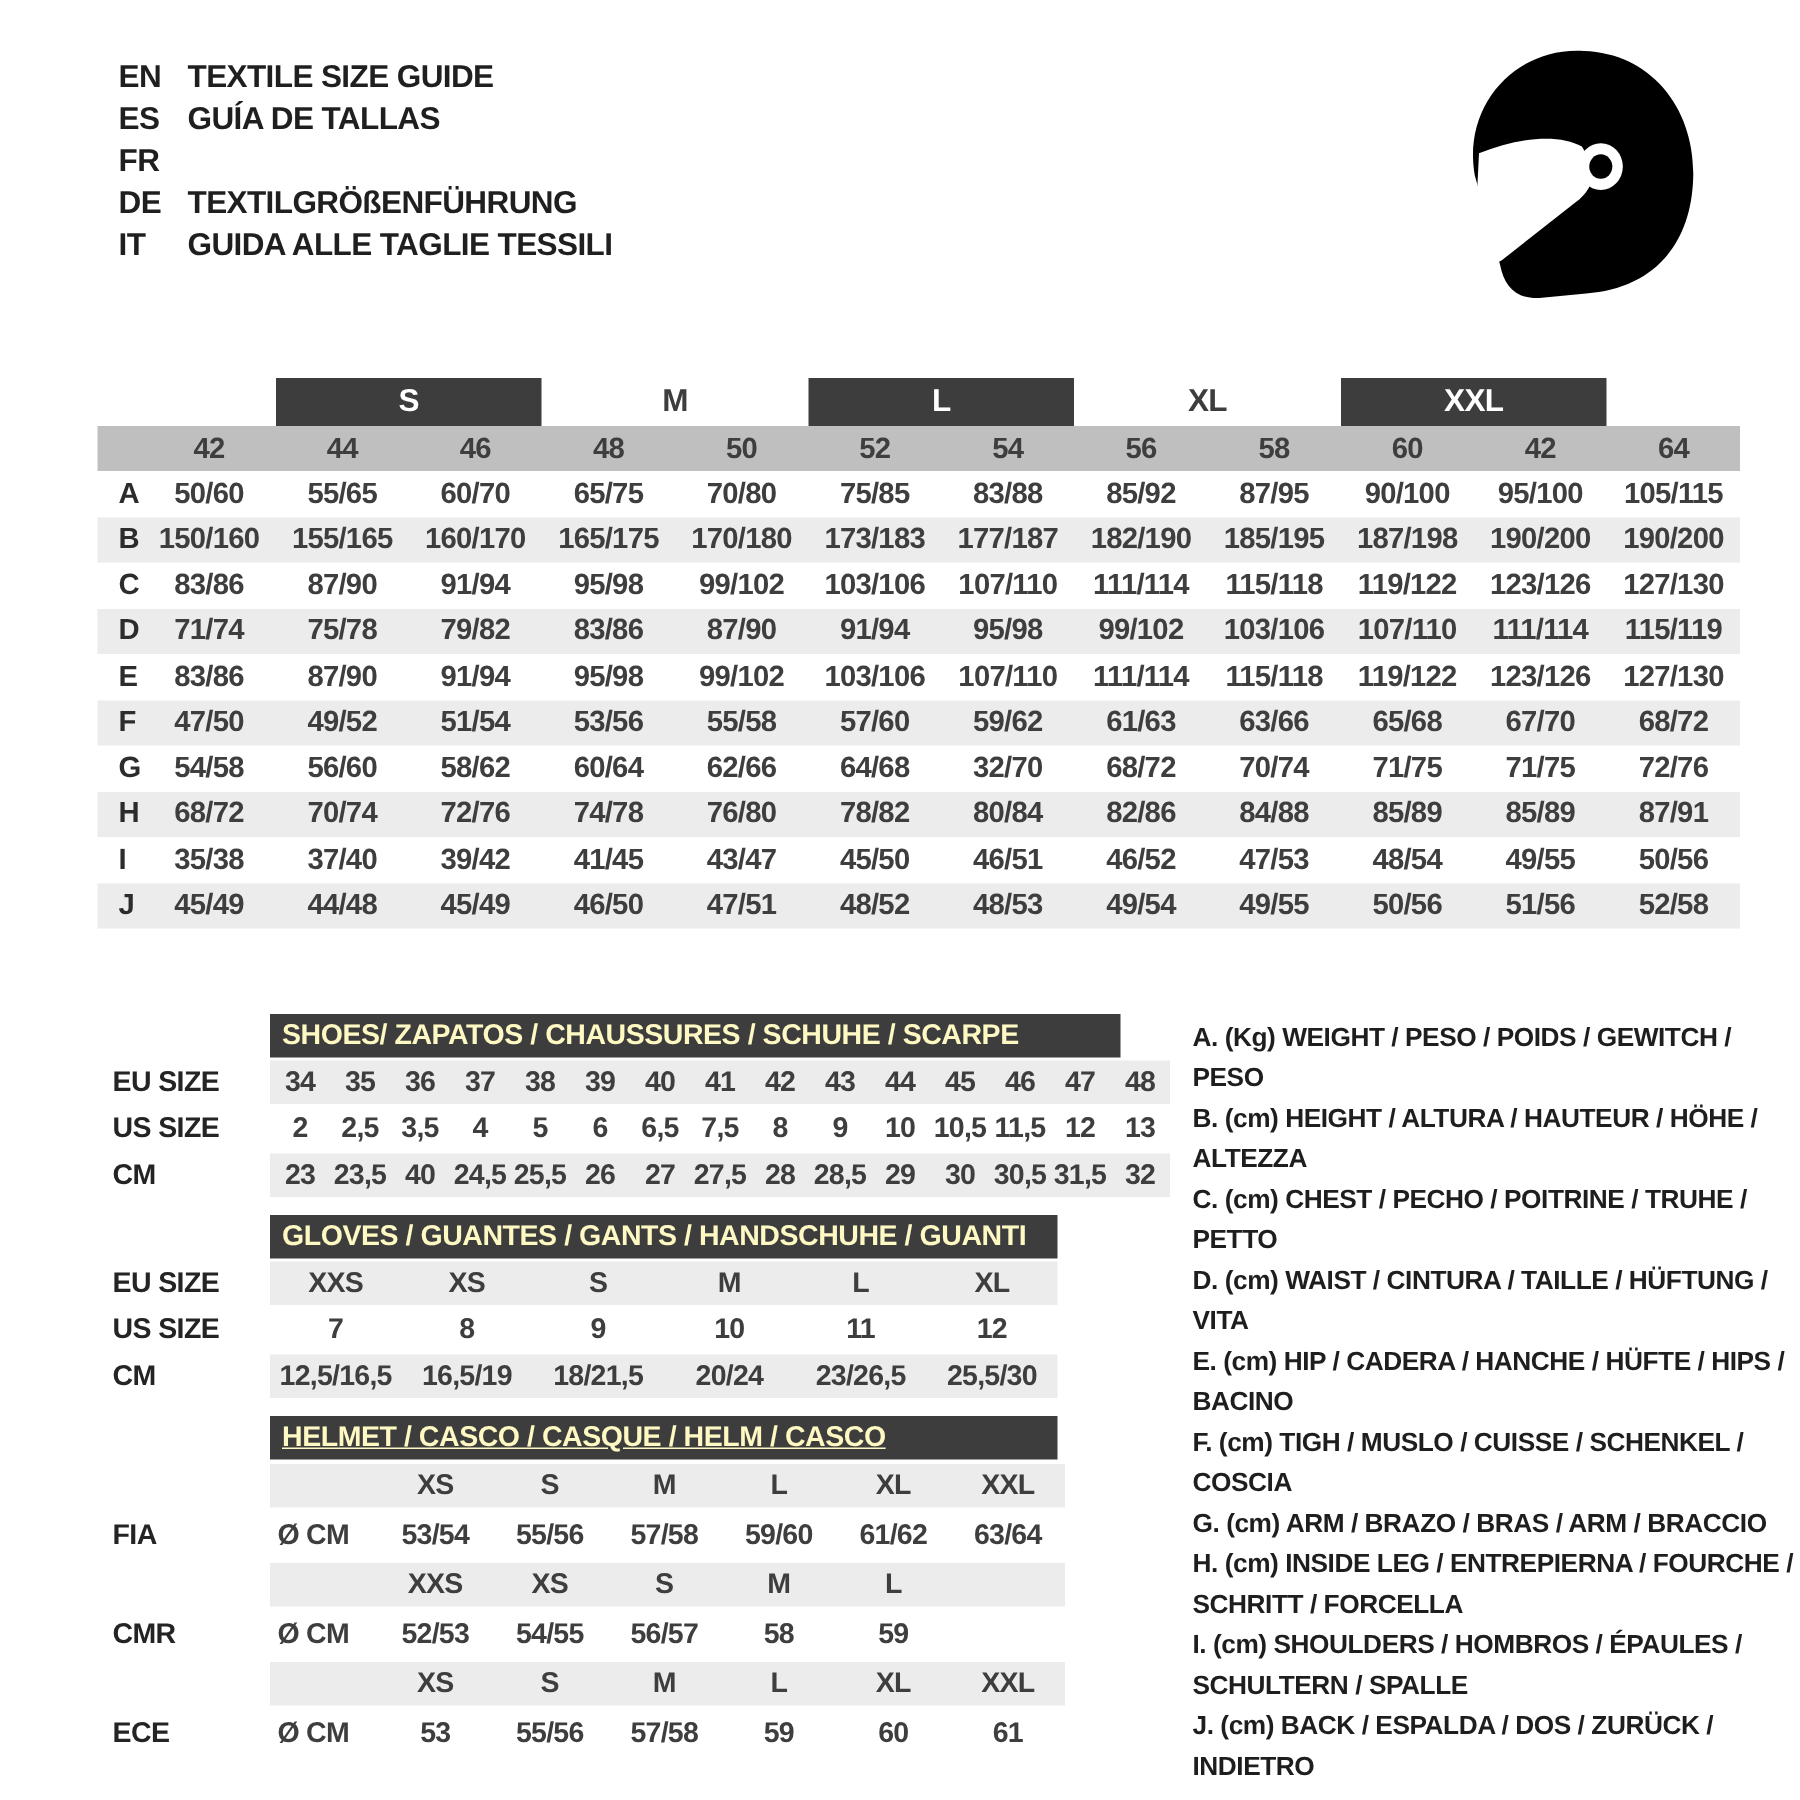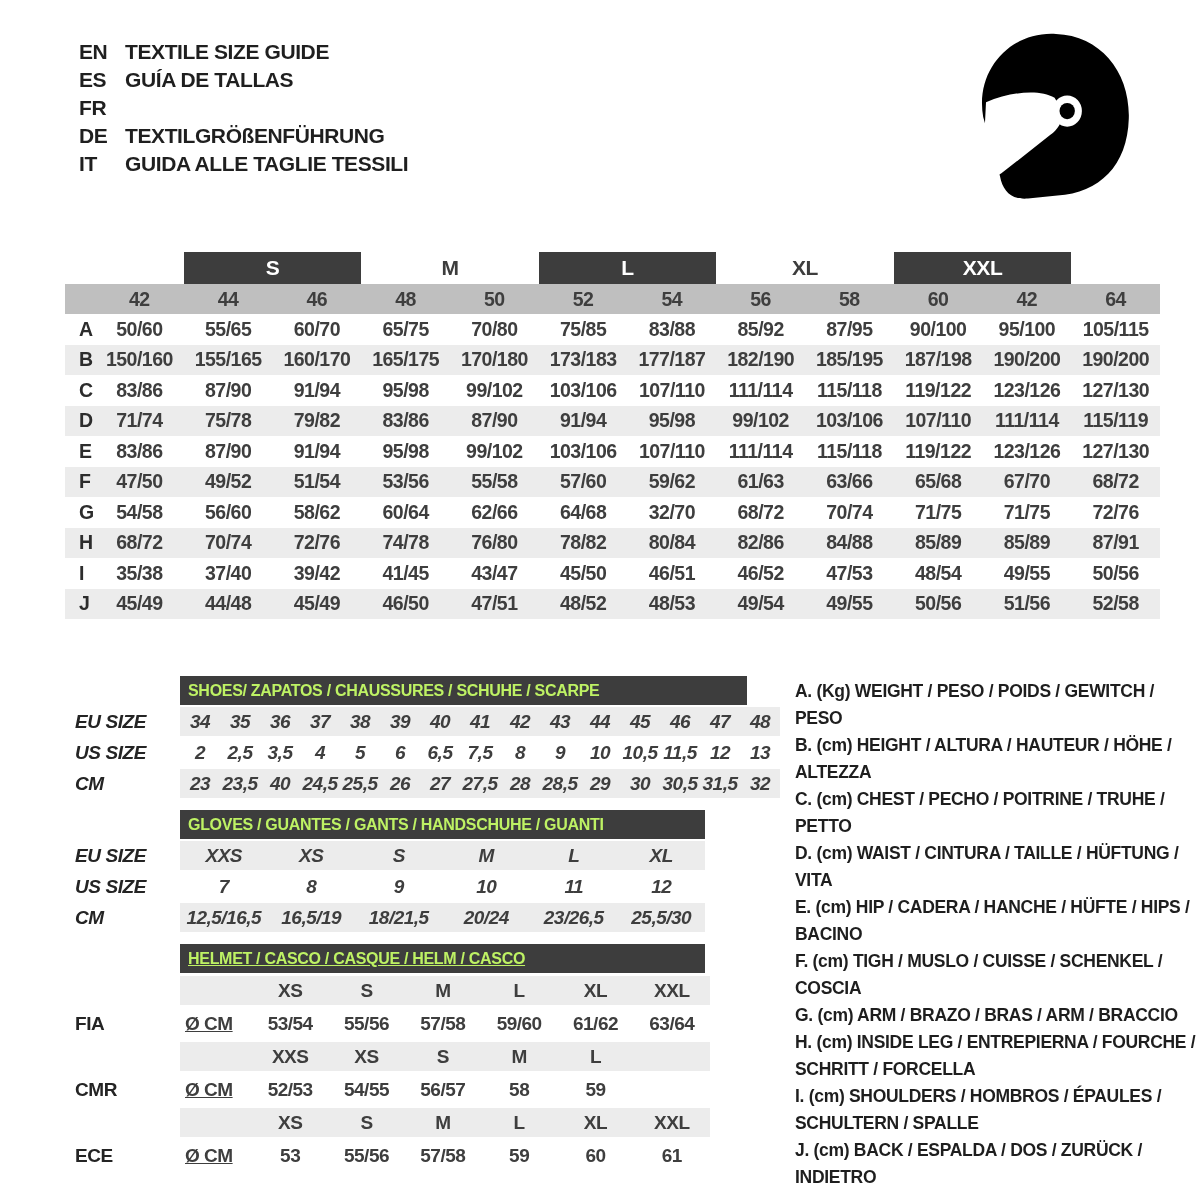--- a/index.html
+++ b/index.html
@@ -24,39 +24,39 @@
   .band-plain{color:#3d3d3d;}
   .mt-row{height:30.5px;align-items:center;}
   .num-row{background:var(--band-gray,#bfbfbf);height:30px;}
   .stripe{background:var(--stripe-gray,#ececec);}
   .mt-cell{text-align:center;font-weight:700;font-size:19.5px;letter-spacing:-0.5px;
            color:#3e3e3e;white-space:nowrap;}
   .mt-letter{padding-left:14px;font-weight:700;font-size:19.5px;color:#2c2c2c;}
 
   
   #bottom-left{position:absolute;left:75px;top:676px;width:710px;}
-  .bar{background:var(--dark-bar,#3d3d3d);color:#bef264;font-weight:700;font-size:16px;
+  .bar{background:var(--dark-bar,#3d3d3d);color:#fef9c3;font-weight:700;font-size:19px;
        letter-spacing:-0.3px;height:29px;display:flex;align-items:center;
        padding-left:8px;margin-left:105px;box-sizing:border-box;white-space:nowrap;}
   .bar-shoes{width:567px;}
   .bar-small{width:525px;}
-  #shoes-rows,#gloves-rows{margin:2px 0 12px;font-style:italic;}
+  #shoes-rows,#gloves-rows{margin:2px 0 12px;}
   #gloves-bar{margin-top:10px;text-align:center;}
   #helmet-bar{text-decoration:underline;}
   #helmet-rows{margin-top:3px;}
   .sec-row{display:flex;margin-bottom:2px;}
   .sec-label{width:105px;display:flex;align-items:center;font-weight:700;font-size:19px;
              letter-spacing:-0.4px;color:#242424;}
   .sec-cells{display:grid;height:29px;align-items:center;}
   .cols15{width:600px;grid-template-columns:repeat(15,1fr);}
   .cols6{width:525px;grid-template-columns:repeat(6,1fr);}
   .helmet-grid{width:530px;grid-template-columns:72px repeat(6,1fr);}
   .sec-cell{text-align:center;font-weight:700;font-size:19px;letter-spacing:-0.5px;
             white-space:nowrap;color:#3e3e3e;}
-  .unit-cell{text-align:left;padding-left:5px;text-decoration:underline;}
+  .unit-cell{text-align:left;padding-left:5px;}
   .vrow .sec-cells{height:33px;}
 
   
   #legend{position:absolute;left:795px;top:678px;width:408px;}
   .legend-item{font-weight:700;font-size:17.5px;letter-spacing:-0.3px;line-height:27px;color:#1e1e1e;}
 </style>
 </head>
 <body>
 
 <div class="page">

